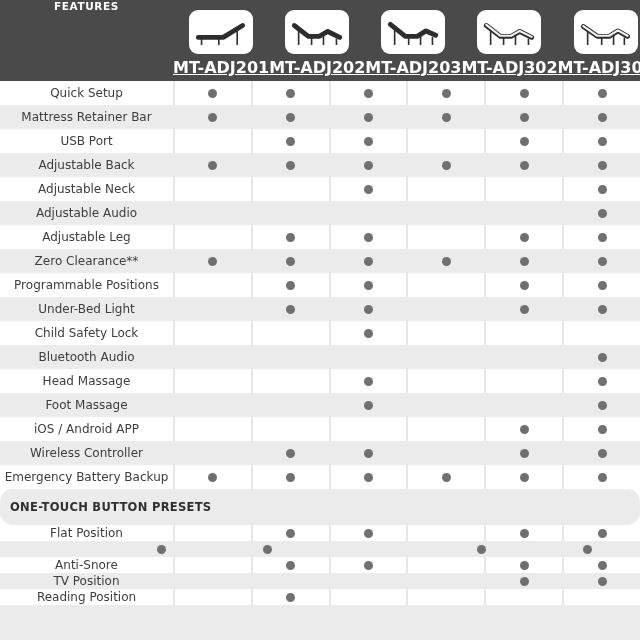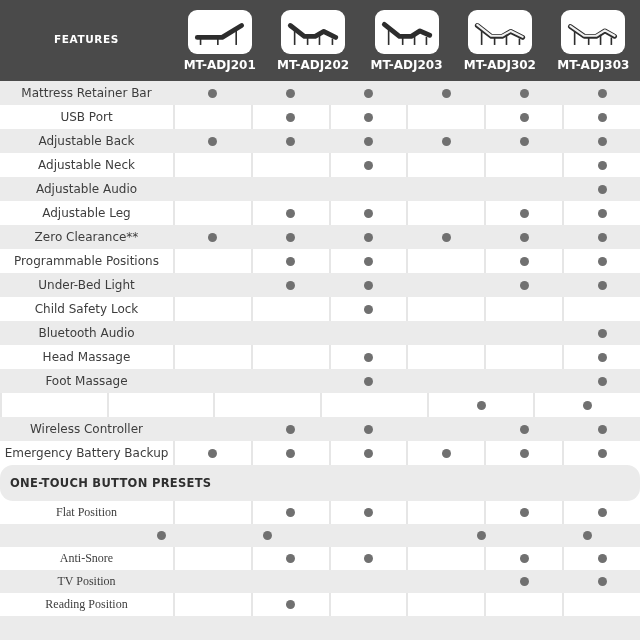--- a/index.html
+++ b/index.html
@@ -7,32 +7,32 @@
     --row-white:#ffffff; --row-alt:#ebebeb; --divider:#e6e6e6;
     --dot:#707070; --feature-text:#3d3d3d; --section-text:#2f2f2f; --bed-dark:#2d2d2d;
   }
   html,body{margin:0;padding:0;background:#fff;}
   .app{
     width:640px;height:640px;overflow:hidden;display:flex;flex-direction:column;
     font-family:"DejaVu Sans","Liberation Sans",sans-serif;background:var(--row-white);
   }
   
   .thead{height:81px;flex:none;background:var(--header-bg);display:flex;}
-  .feat-hcell{width:173px;flex:none;display:flex;align-items:center;justify-content:center;
+  .feat-hcell{width:173px;flex:none;display:flex;align-items:flex-start;justify-content:center;
     padding-bottom:4px;box-sizing:border-box;}
   .feat-hcell span{color:var(--header-text);font-size:10.5px;font-weight:bold;letter-spacing:.6px;}
   .product-headers{flex:1;display:flex;}
   .hcol{flex:1;display:flex;flex-direction:column;align-items:center;}
   .tile{margin-top:10px;width:64px;height:44px;background:var(--tile-bg);border-radius:9px;
     display:flex;align-items:center;justify-content:center;}
-  .hname{margin-top:4px;color:var(--header-text);font-size:12px;font-weight:bold;white-space:nowrap;}
+  .hname{margin-top:4px;color:var(--header-text);font-size:16px;font-weight:bold;white-space:nowrap;text-decoration:underline;}
   
   main{flex:none;display:block;}
   .row{display:flex;height:24px;background:var(--row-white);}
-  .row.preset{height:23px;font-family:Liberation Serif, serif;}
+  .row.preset{height:16px;}
   .row.alt{background:var(--row-alt);}
   .fcell{width:173px;flex:none;display:flex;align-items:center;justify-content:center;
     font-size:12px;color:var(--feature-text);white-space:nowrap;box-sizing:border-box;}
   .cell{flex:1;display:flex;align-items:center;justify-content:center;
     border-left:2px solid transparent;box-sizing:border-box;}
   .row:not(.alt) .cell{border-left-color:var(--divider);}
   .dot{width:9px;height:9px;border-radius:50%;background:var(--dot);}
   
   .band{height:36px;background:var(--row-alt);display:flex;align-items:center;
     padding-left:10px;box-sizing:border-box;font-size:11.5px;font-weight:bold;
@@ -105,20 +105,41 @@
               <line x1="42" y1="38" x2="42" y2="52" stroke="var(--bed-dark)" stroke-width="3"></line>
               <line x1="64" y1="33" x2="64" y2="52" stroke="var(--bed-dark)" stroke-width="3"></line>
               <line x1="84" y1="38" x2="84" y2="52" stroke="var(--bed-dark)" stroke-width="3"></line>
             </svg>
           </div>
           <div class="hname">MT-ADJ303</div>
         </div>
       </div>
   </header>
   <main id="table-body">
+      <div class="row">
+        <div class="fcell">Quick Setup</div>
+        <div class="cell">
+          <span class="dot"></span>
+        </div>
+        <div class="cell">
+          <span class="dot"></span>
+        </div>
+        <div class="cell">
+          <span class="dot"></span>
+        </div>
+        <div class="cell">
+          <span class="dot"></span>
+        </div>
+        <div class="cell">
+          <span class="dot"></span>
+        </div>
+        <div class="cell">
+          <span class="dot"></span>
+        </div>
+      </div>
       <div class="row alt">
         <div class="fcell">Mattress Retainer Bar</div>
         <div class="cell">
           <span class="dot"></span>
         </div>
         <div class="cell">
           <span class="dot"></span>
         </div>
         <div class="cell">
           <span class="dot"></span>
@@ -309,20 +330,21 @@
         <div class="cell">
           <span class="dot"></span>
         </div>
         <div class="cell"></div>
         <div class="cell"></div>
         <div class="cell">
           <span class="dot"></span>
         </div>
       </div>
       <div class="row">
+        <div class="fcell">iOS / Android APP</div>
         <div class="cell"></div>
         <div class="cell"></div>
         <div class="cell"></div>
         <div class="cell"></div>
         <div class="cell">
           <span class="dot"></span>
         </div>
         <div class="cell">
           <span class="dot"></span>
         </div>

